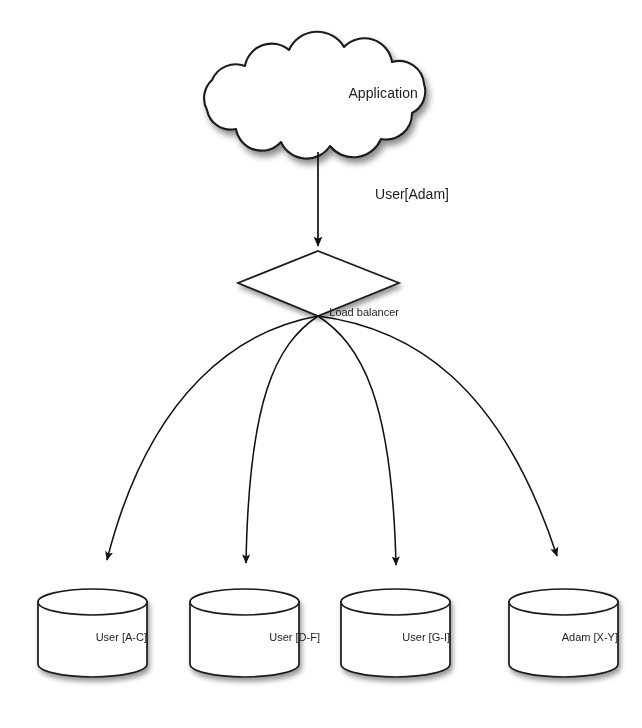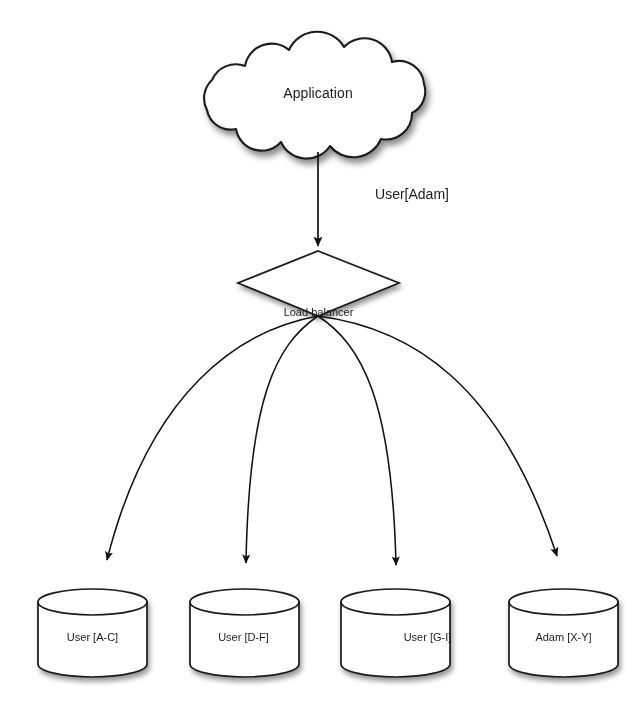--- a/index.html
+++ b/index.html
@@ -22,21 +22,21 @@
   }
   #diagram-svg {
     position: absolute;
     left: 0;
     top: 0;
     width: 642px;
     height: 728px;
   }
   .node-label {
     position: absolute;
-    text-align: center;
+    text-align: right;
     white-space: nowrap;
     color: #1d1d1d;
     font-family: "Liberation Sans", sans-serif;
     pointer-events: none;
   }
   .cloud-label {
     font-size: 14px;
     letter-spacing: 0.1px;
   }
   .diamond-label {
@@ -126,19 +126,19 @@
   </svg>
 
   <div class="node-label cloud-label" style="left:218px; top:85px; width:200px;">Application</div>
 
   <div class="node-label edge-label" style="left:332px; top:186px; width:160px;">User[Adam]</div>
 
   <div class="node-label diamond-label" style="left:238px; top:276px; width:161px;">Load balancer</div>
 
   <div class="node-label cylinder-label" style="left:38px; top:631px; width:109px;">User [A-C]</div>
 
-  <div class="node-label cylinder-label" style="left:190px; top:631px; width:107px;">User [D-F]</div>
+  <div class="node-label cylinder-label" style="left:190px; top:631px; width:130px;">User [D-F]</div>
 
-  <div class="node-label cylinder-label" style="left:341px; top:631px; width:109px;padding-left:32px;">User [G-I]</div>
+  <div class="node-label cylinder-label" style="left:341px; top:631px; width:109px;">User [G-I]</div>
 
   <div class="node-label cylinder-label" style="left:509px; top:631px; width:109px;">Adam [X-Y]</div>
 
 </div>
 
 </body></html>

